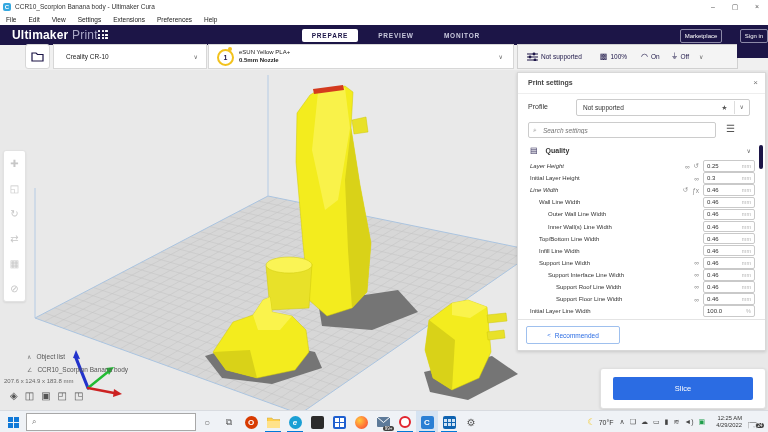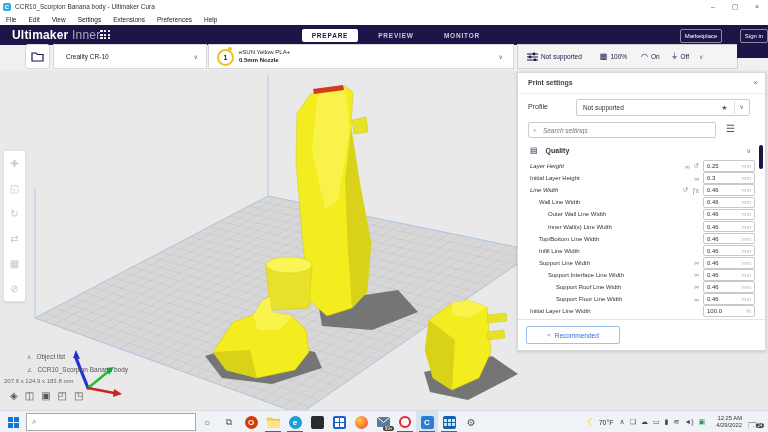--- a/index.html
+++ b/index.html
@@ -157,21 +157,21 @@
     <span>View</span>
     <span>Settings</span>
     <span>Extensions</span>
     <span>Preferences</span>
     <span>Help</span>
   </div>
 
   <div class="abs" id="header">
     <div id="brand">
       <b>Ultimaker</b>
-      <i>Inner</i>
+      <i>Print</i>
     </div>
     <div class="tab active" id="tab-prepare">PREPARE</div>
     <div class="tab" id="tab-preview">PREVIEW</div>
     <div class="tab" id="tab-monitor">MONITOR</div>
     <div class="hbtn" id="marketplace-btn">Marketplace</div>
     <div id="grid-menu">
         <i></i>
         <i></i>
         <i></i>
         <i></i>
@@ -488,20 +488,23 @@
       </div>
     </div>
     <div id="scrollbar"></div>
     <div id="panel-div"></div>
     <div id="recommended-btn">
       <span class="arr">&lt;</span>
       <span>Recommended</span>
     </div>
   </div>
 
+  <div class="abs" id="slicepanel">
+    <button id="slice-btn">Slice</button>
+  </div>
 
   <div class="abs" id="taskbar">
     <div id="start">
         <span class="wg">
           <i></i>
           <i></i>
           <i></i>
           <i></i>
         </span>
       </div>

